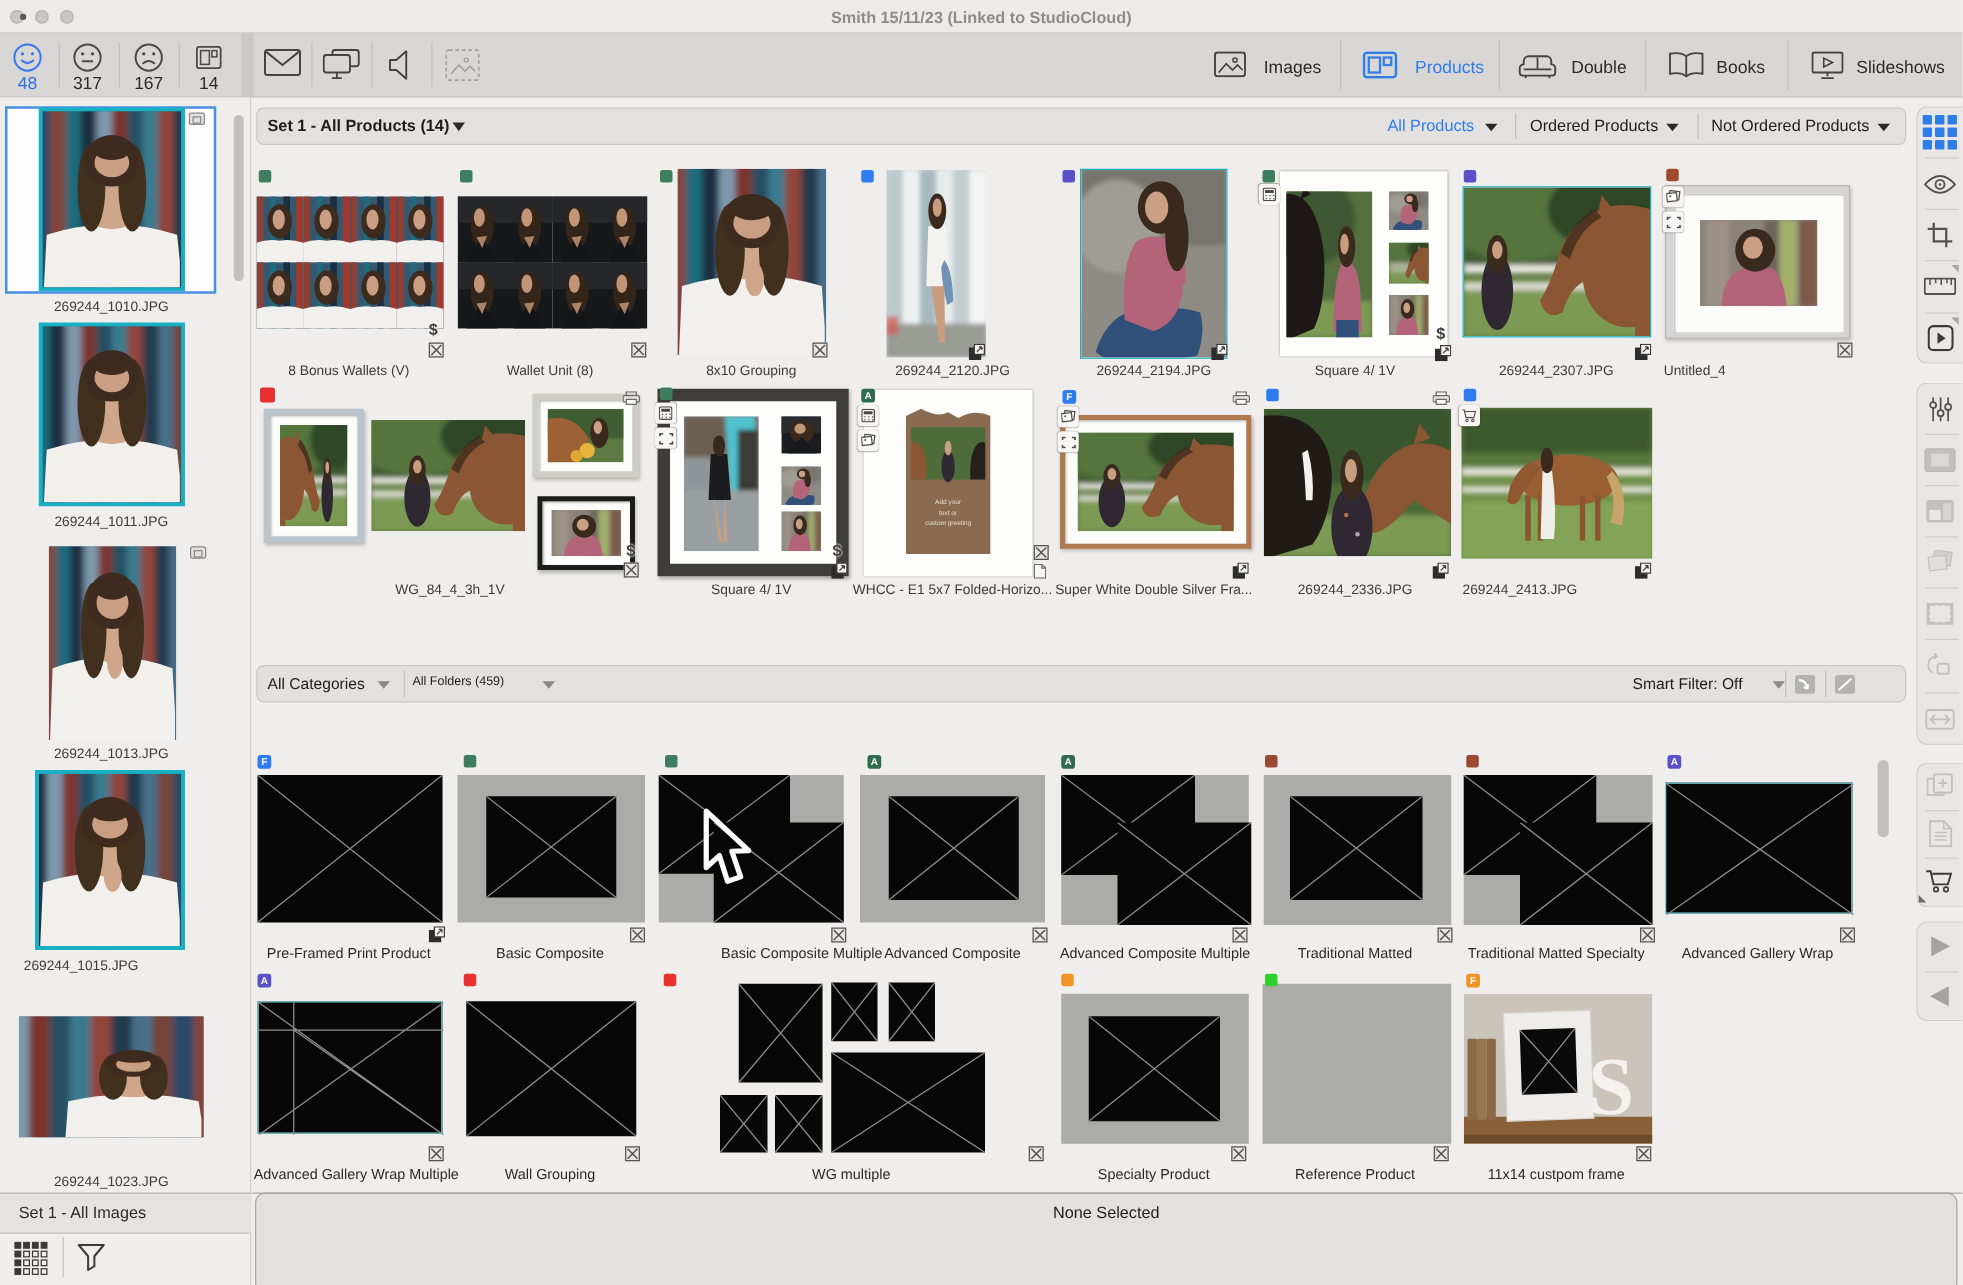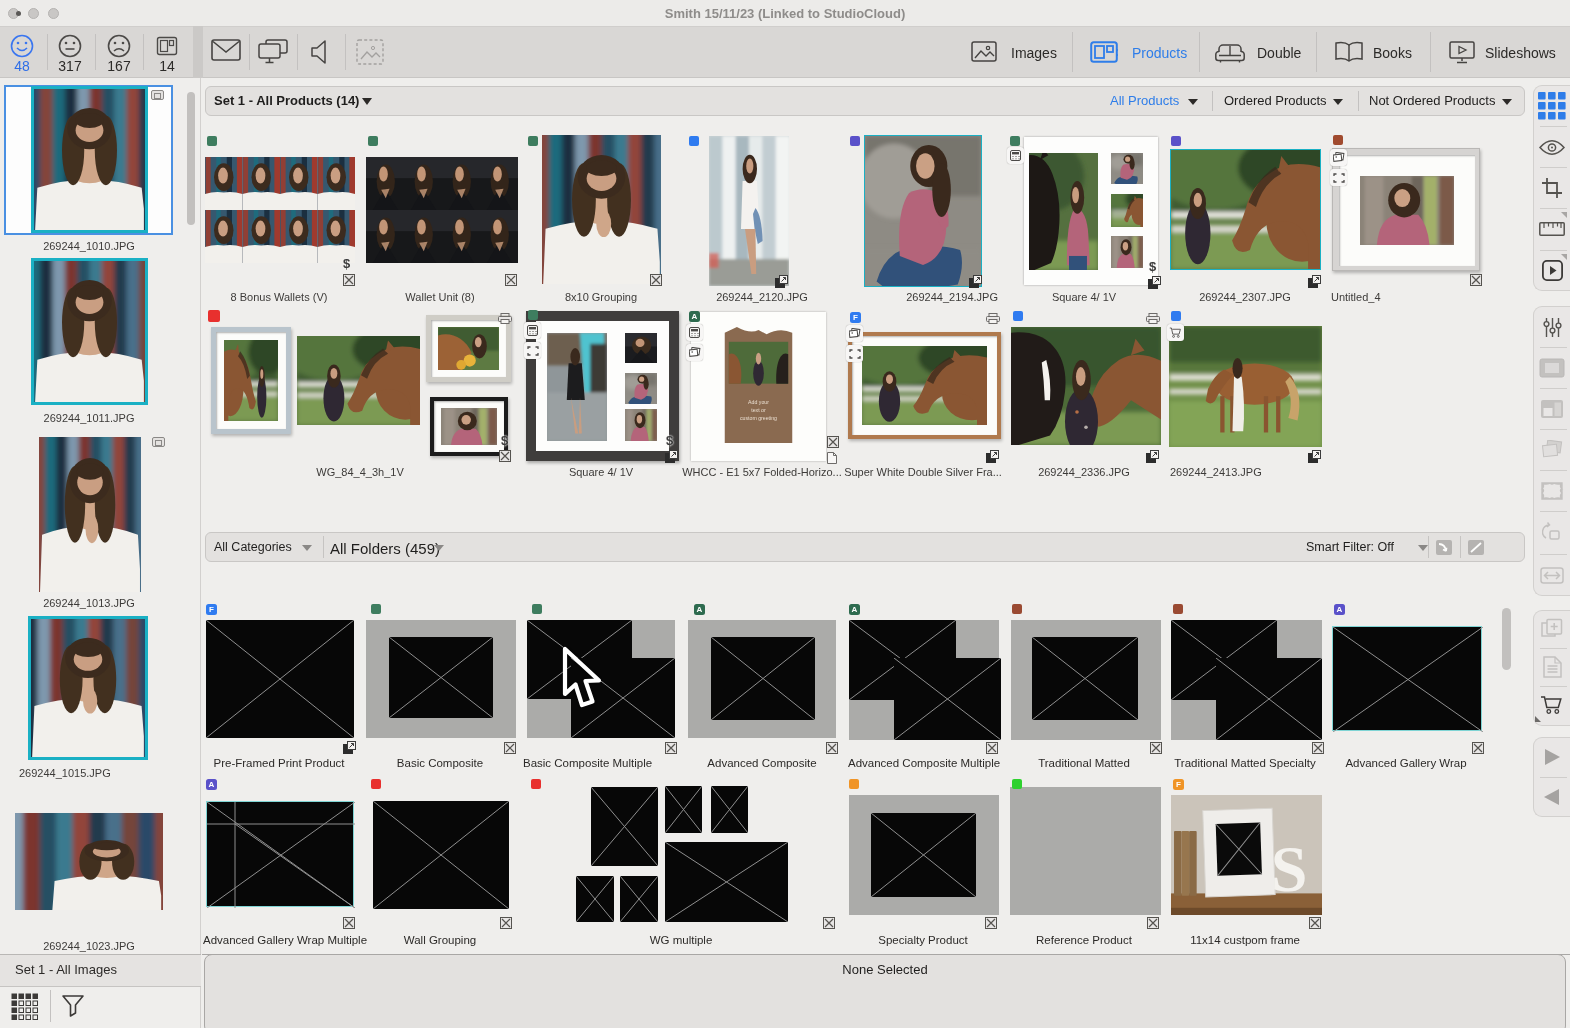--- a/index.html
+++ b/index.html
@@ -547,21 +547,21 @@
       <ellipse cx="63.8" cy="30" rx="18.56" ry="21" fill="#3a291d"></ellipse>
       <ellipse cx="76.56" cy="54" rx="9.28" ry="27" fill="#3a291d"></ellipse>
       <ellipse cx="60.32" cy="30" rx="9.28" ry="12.75" fill="#caa084"></ellipse>
     </svg>
   </div>
 <svg class="abs" style="z-index:6;left:969px;top:275px" width="13" height="13" viewBox="0 0 13 13">
     <rect x="0.5" y="3.5" width="9" height="9" fill="#2c2c2c" stroke="#2c2c2c"></rect>
     <rect x="4.5" y="0.5" width="8" height="8" fill="#f4f2f0" stroke="#3c3c3c"></rect>
     <path d="M6.5 6.5 L10.5 2.5 M10.5 2.5 l-2.5 0 m2.5 0 l0 2.5" stroke="#3c3c3c" stroke-width="1" fill="none"></path>
   </svg>
-<div class="abs" style="left:848px;top:291px;width:150px;text-align:right;font-size:11px;color:#3d3b39;white-space:nowrap">269244_2194.JPG</div>
+<div class="abs" style="left:848px;top:291px;width:150px;text-align:center;font-size:11px;color:#3d3b39;white-space:nowrap">269244_2194.JPG</div>
 <div class="abs" style="z-index:6;left:1010px;top:136px;width:10px;height:10px;background:#3e7d5f;border-radius:2px"></div>
 <div class="abs" style="left:1024px;top:137px;width:134px;height:148px;background:#fdfdfc;box-shadow:0 0 2px rgba(0,0,0,0.35)"></div>
 <div class="abs" style="left:1029px;top:153px;width:69px;height:117px;overflow:hidden">
     <svg class="abs" style="" width="69" height="117" viewBox="0 0 69 117" preserveAspectRatio="none">
       <filter id="f9">
         <feGaussianBlur stdDeviation="2"></feGaussianBlur>
       </filter>
       <rect width="69" height="117" fill="#55703f"></rect>
       <g filter="url(#f9)">
         <ellipse cx="20.7" cy="23.4" rx="34.5" ry="35.1" fill="#3c5830"></ellipse>
@@ -1070,21 +1070,21 @@
   </div>
 <svg class="abs" style="z-index:6;left:1308px;top:450px" width="13" height="13" viewBox="0 0 13 13">
     <rect x="0.5" y="3.5" width="9" height="9" fill="#2c2c2c" stroke="#2c2c2c"></rect>
     <rect x="4.5" y="0.5" width="8" height="8" fill="#f4f2f0" stroke="#3c3c3c"></rect>
     <path d="M6.5 6.5 L10.5 2.5 M10.5 2.5 l-2.5 0 m2.5 0 l0 2.5" stroke="#3c3c3c" stroke-width="1" fill="none"></path>
   </svg>
 <div class="abs" style="left:1170px;top:466px;width:150px;font-size:11px;color:#3d3b39;white-space:nowrap">269244_2413.JPG</div>
 <div class="abs" style="left:205px;top:532px;width:1320px;height:30px;background:#e3e1df;border:1px solid #c9c7c5;border-radius:6px;box-sizing:border-box"></div>
 <div class="abs" style="left:214px;top:540px;font-size:12.5px;color:#1f1e1d">All Categories</div>
 <div class="abs" style="left:302px;top:545px;width:0;height:0;border-left:5px solid transparent;border-right:5px solid transparent;border-top:6px solid #8a8886"></div>
-<div class="abs" style="left:330px;top:540px;font-size:15px;color:#1f1e1d">All Folders (459)</div>
+<div class="abs" style="left:330px;top:540px;font-size:10px;color:#1f1e1d">All Folders (459)</div>
 <div class="abs" style="left:434px;top:545px;width:0;height:0;border-left:5px solid transparent;border-right:5px solid transparent;border-top:6px solid #8a8886"></div>
 <div class="abs" style="left:1306px;top:540px;font-size:12.5px;color:#1f1e1d">Smart Filter: Off</div>
 <div class="abs" style="left:1418px;top:545px;width:0;height:0;border-left:5px solid transparent;border-right:5px solid transparent;border-top:6px solid #8a8886"></div>
 <div class="sep" style="left:323px;top:536px;height:22px;background:#c6c4c2"></div>
 <div class="sep" style="left:1428px;top:536px;height:22px;background:#c6c4c2"></div>
 <div class="sep" style="left:1460px;top:536px;height:22px;background:#c6c4c2"></div>
 <div class="abs" style="left:1436px;top:540px;width:16px;height:15px;background:#b5b3b1;border-radius:2px"><svg width="16" height="15" viewBox="0 0 16 15">
       <path d="M3 4 q6 0 7 7 M10 11 l-3 -1.5 M10 11 l0.5 -3.4" stroke="#fdfdfc" stroke-width="1.8" fill="none"></path>
     </svg></div>
 <div class="abs" style="left:1468px;top:540px;width:16px;height:15px;background:#b5b3b1;border-radius:2px"><svg width="16" height="15" viewBox="0 0 16 15">
@@ -1125,21 +1125,21 @@
 <div class="abs" style="left:571px;top:658px;width:104px;height:80px;background:#070707;box-sizing:border-box">
     <svg width="104" height="80" viewBox="0 0 104 80" style="display:block">
       <path d="M0 0 L104 80 M104 0 L0 80" stroke="#8f8f8f" stroke-width="1"></path>
     </svg>
   </div>
 <div class="abs" style="z-index:6;left:665px;top:742px;width:12px;height:12px;background:#e8e6e5;border:1px solid #55534f;box-sizing:border-box">
     <svg width="10" height="10" viewBox="0 0 10 10" style="display:block">
       <path d="M1 1 L9 9 M9 1 L1 9" stroke="#55534f" stroke-width="1.2"></path>
     </svg>
   </div>
-<div class="abs" style="left:523px;top:757px;width:150px;text-align:left;font-size:11.5px;color:#2c2a28;white-space:nowrap">Basic Composite Multiple</div>
+<div class="abs" style="left:556px;top:757px;width:150px;text-align:right;font-size:11.5px;color:#2c2a28;white-space:nowrap">Basic Composite Multiple</div>
 <div class="abs" style="z-index:6;left:694px;top:604px;width:11px;height:11px;background:#2e6b4f;border-radius:2.5px;color:#fff;font-size:8px;font-weight:bold;text-align:center;line-height:11px">A</div>
 <div class="abs" style="left:688px;top:620px;width:148px;height:118px;background:#ababa9"></div>
 <div class="abs" style="left:711px;top:637px;width:104px;height:83px;background:#070707;box-sizing:border-box">
     <svg width="104" height="83" viewBox="0 0 104 83" style="display:block">
       <path d="M0 0 L104 83 M104 0 L0 83" stroke="#8f8f8f" stroke-width="1"></path>
     </svg>
   </div>
 <div class="abs" style="z-index:6;left:826px;top:742px;width:12px;height:12px;background:#e8e6e5;border:1px solid #55534f;box-sizing:border-box">
     <svg width="10" height="10" viewBox="0 0 10 10" style="display:block">
       <path d="M1 1 L9 9 M9 1 L1 9" stroke="#55534f" stroke-width="1.2"></path>

